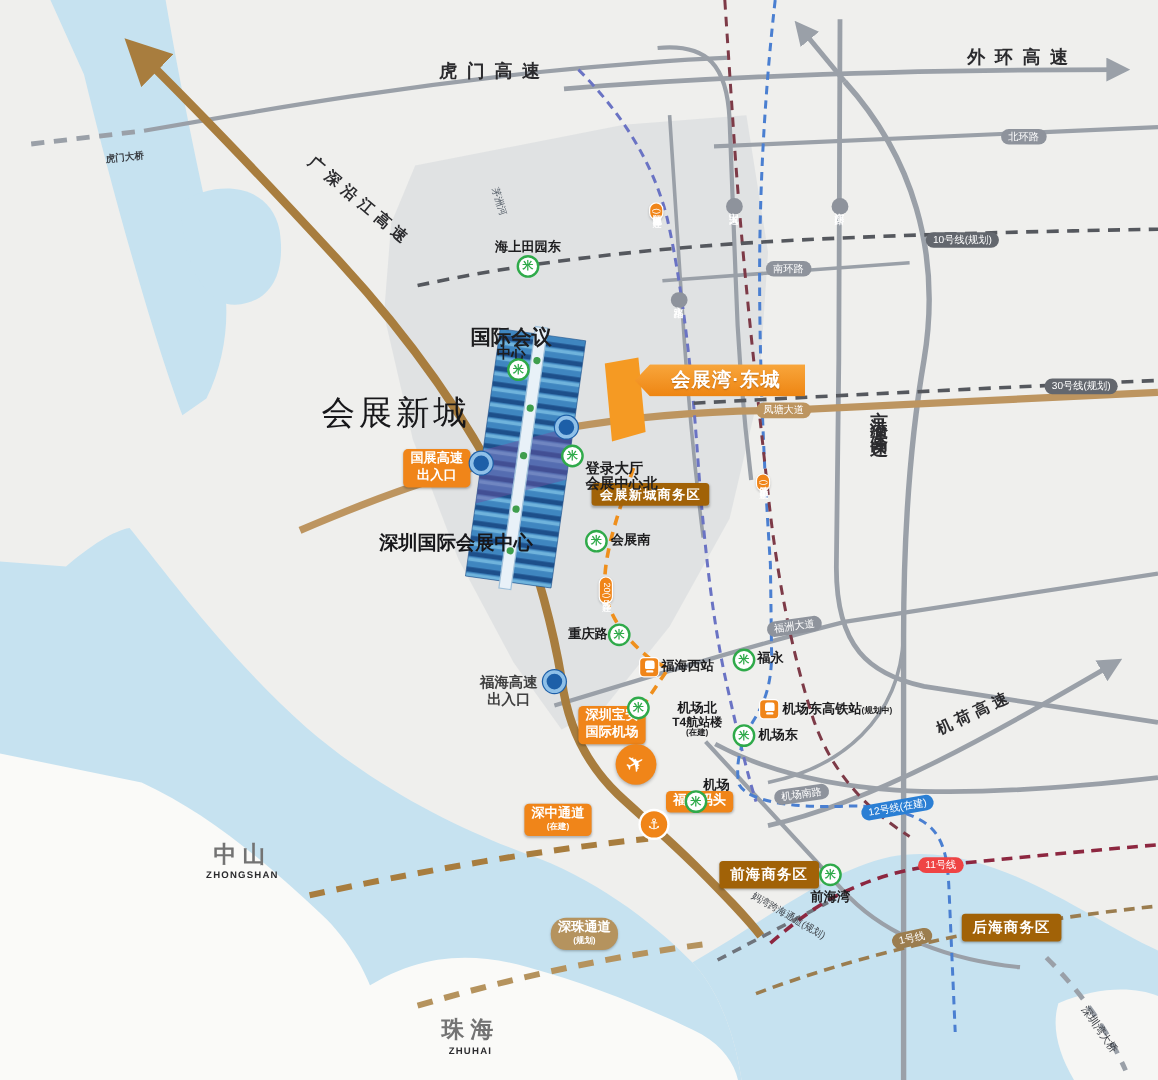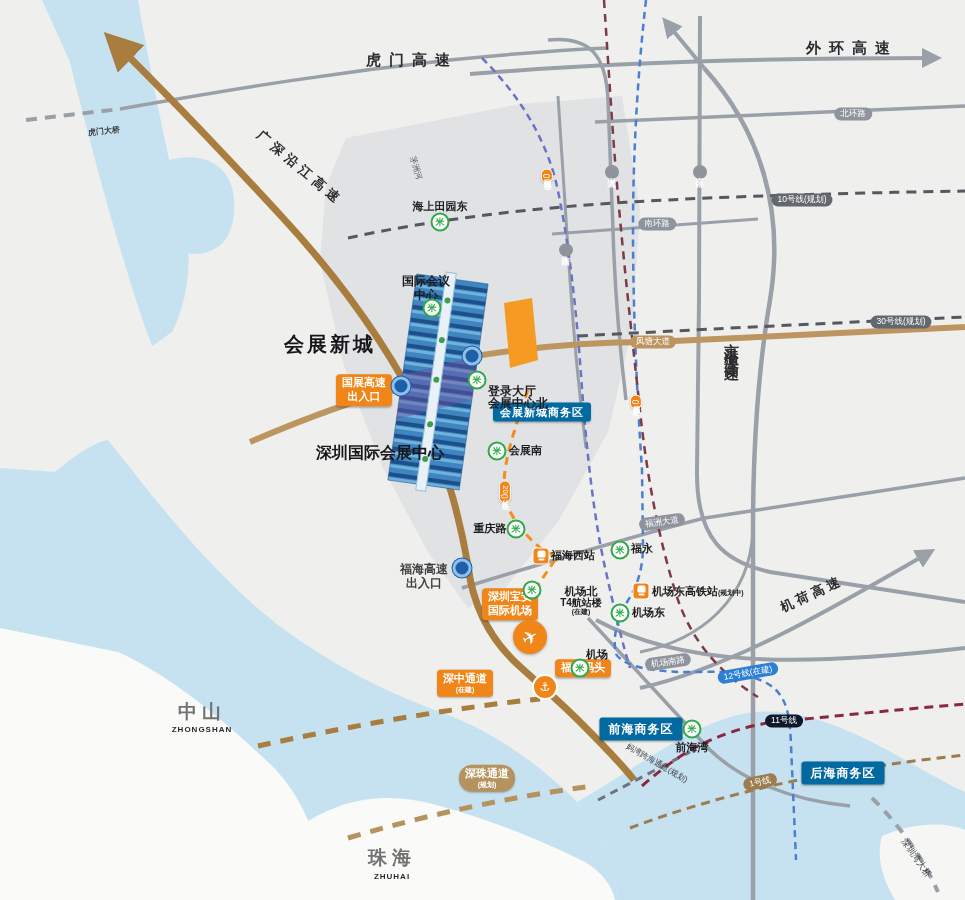--- a/index.html
+++ b/index.html
@@ -2,42 +2,42 @@
 <html><head>
 <meta charset="utf-8">
 <style>
   html,body{margin:0;padding:0;background:#fff;}
   #map{position:relative;width:965px;height:900px;background:#efefed;overflow:hidden;
        font-family:"Liberation Sans","DejaVu Sans",sans-serif;}
   #map svg{position:absolute;left:0;top:0;}
   .lbl{position:absolute;transform:translate(-50%,-50%);white-space:nowrap;color:#1d1d1f;z-index:5;}
   .lbl-left{transform:translate(0,-50%);}
   .t-hw{font-size:15px;font-weight:bold;letter-spacing:8px;color:#2b2b2e;}
-  .t-big{font-size:20px;font-weight:bold;letter-spacing:3px;color:#17171a;}
+  .t-big{font-size:28px;font-weight:normal;letter-spacing:3px;color:#17171a;}
   .t-med{font-size:16px;font-weight:bold;color:#17171a;}
   .t-city{font-size:19px;font-weight:bold;letter-spacing:5px;color:#737373;}
   .t-city-en{font-size:8px;font-weight:bold;letter-spacing:1px;color:#2b2b2e;}
   .t-sm{font-size:12px;font-weight:bold;color:#404040;line-height:1.2;text-align:center;}
   .t-st{font-size:11px;font-weight:bold;color:#1d1d1f;}
   .t-tiny{font-size:8px;color:#57606a;}
   .t-vert{writing-mode:vertical-rl;letter-spacing:6px;font-size:15px;font-weight:bold;color:#2b2b2e;}
   .sub{font-size:7px;font-weight:bold;}
   .pill{font-size:8.5px;color:#fff;background:#8e939c;border-radius:7px;padding:1px 6px;line-height:1.3;}
   .pill-dark{background:#63676e;}
   .pill-tan{background:#bd9560;}
   .pill-blue{background:#2b7fd4;}
-  .pill-maroon{background:#0f172a;}
+  .pill-maroon{background:#ef4444;}
   .pill-l1{background:#9b7d4f;}
   .pill-v{writing-mode:vertical-rl;font-size:8.5px;color:#fff;background:#8e939c;border-radius:7px;padding:5px 1px;letter-spacing:1px;}
   .pill-rail-v{writing-mode:vertical-rl;font-size:7.5px;color:#fff;background:#f08519;border:1px solid #fff;
                border-radius:8px;padding:4px 1px;line-height:1.1;box-shadow:0 1px 2px rgba(0,0,0,.2);}
   .badge-o{background:#f08519;color:#fff;border-radius:4px;padding:2px 6px;font-size:11px;font-weight:bold;
            line-height:1.25;text-align:center;box-shadow:0 1px 2px rgba(0,0,0,.25);}
   .badge-tan{background:#b5935e;}
-  .badge-n{background:#0369a1;color:#fff;border-radius:3px;padding:3px 9px;font-size:12px;font-weight:bold;
+  .badge-n{background:#a16207;color:#fff;border-radius:3px;padding:3px 9px;font-size:12px;font-weight:bold;
            letter-spacing:1px;box-shadow:0 1px 2px rgba(0,0,0,.25);}
   .badge-n-sm{font-size:11px;padding:2px 7px;}
   .banner{width:132px;height:27px;background:linear-gradient(#f8a63c,#ee8512);color:#fff;font-size:16px;
           font-weight:bold;letter-spacing:1px;line-height:27px;text-align:center;padding-left:10px;
           clip-path:polygon(0 50%,9% 0,100% 0,100% 100%,9% 100%);text-shadow:0 1px 1px rgba(140,70,0,.5);z-index:6;}
   .m-icon{position:absolute;transform:translate(-50%,-50%);width:15px;height:15px;border-radius:50%;
           background:#fff;border:2px solid #2faa4a;color:#2faa4a;font-size:9px;font-weight:bold;
           display:flex;align-items:center;justify-content:center;z-index:6;}
   .tr-icon{position:absolute;transform:translate(-50%,-50%);width:15px;height:15px;border-radius:3px;
            background:#f08519;box-shadow:0 0 0 1px #fff;z-index:6;}
@@ -139,23 +139,24 @@
 <div class="lbl t-tiny" style="left:104px;top:131px;transform:translate(-50%,-50%) rotate(-6deg);font-weight:bold;color:#3b3f45;">虎门大桥</div>
 <div class="lbl t-hw" style="left:412px;top:60px;">虎门高速</div>
 <div class="lbl t-hw" style="left:852px;top:48px;">外环高速</div>
 <div class="lbl" style="left:300px;top:168px;transform:translate(-50%,-50%) rotate(40deg);font-size:13px;font-weight:bold;letter-spacing:5px;color:#2b2b2e;">广深沿江高速</div>
 <div class="lbl t-tiny" style="left:416px;top:168px;transform:translate(-50%,-50%) rotate(72deg);">茅洲河</div>
 <div class="lbl t-vert" style="left:731px;top:345px;">京港澳高速</div>
 <div class="lbl" style="left:812px;top:594px;transform:translate(-50%,-50%) rotate(-25deg);font-size:13px;font-weight:bold;letter-spacing:4px;color:#2b2b2e;">机荷高速</div>
 
 <div class="lbl t-big" style="left:330px;top:344px;">会展新城</div>
 <div class="lbl t-med" style="left:380px;top:453px;">深圳国际会展中心</div>
-<div class="lbl t-st" style="left:426px;top:281px;font-size:12px;">国际会议</div>
+<div class="lbl t-st" style="left:426px;top:281px;font-size:17px;">国际会议</div>
 <div class="lbl t-st" style="left:426px;top:295px;font-size:12px;">中心</div>
 
+<div class="lbl banner" style="left:600px;top:317px;">会展湾·东城</div>
 <div class="lbl badge-n badge-n-sm" style="left:542px;top:412px;">会展新城商务区</div>
 <div class="lbl badge-n" style="left:641px;top:729px;">前海商务区</div>
 <div class="lbl badge-n" style="left:843px;top:773px;">后海商务区</div>
 
 <div class="lbl badge-o" style="left:364px;top:390px;">
   <div>国展高速</div>
   <div>出入口</div>
 </div>
 <div class="lbl t-sm" style="left:424px;top:576px;">
   <div>福海高速</div>

